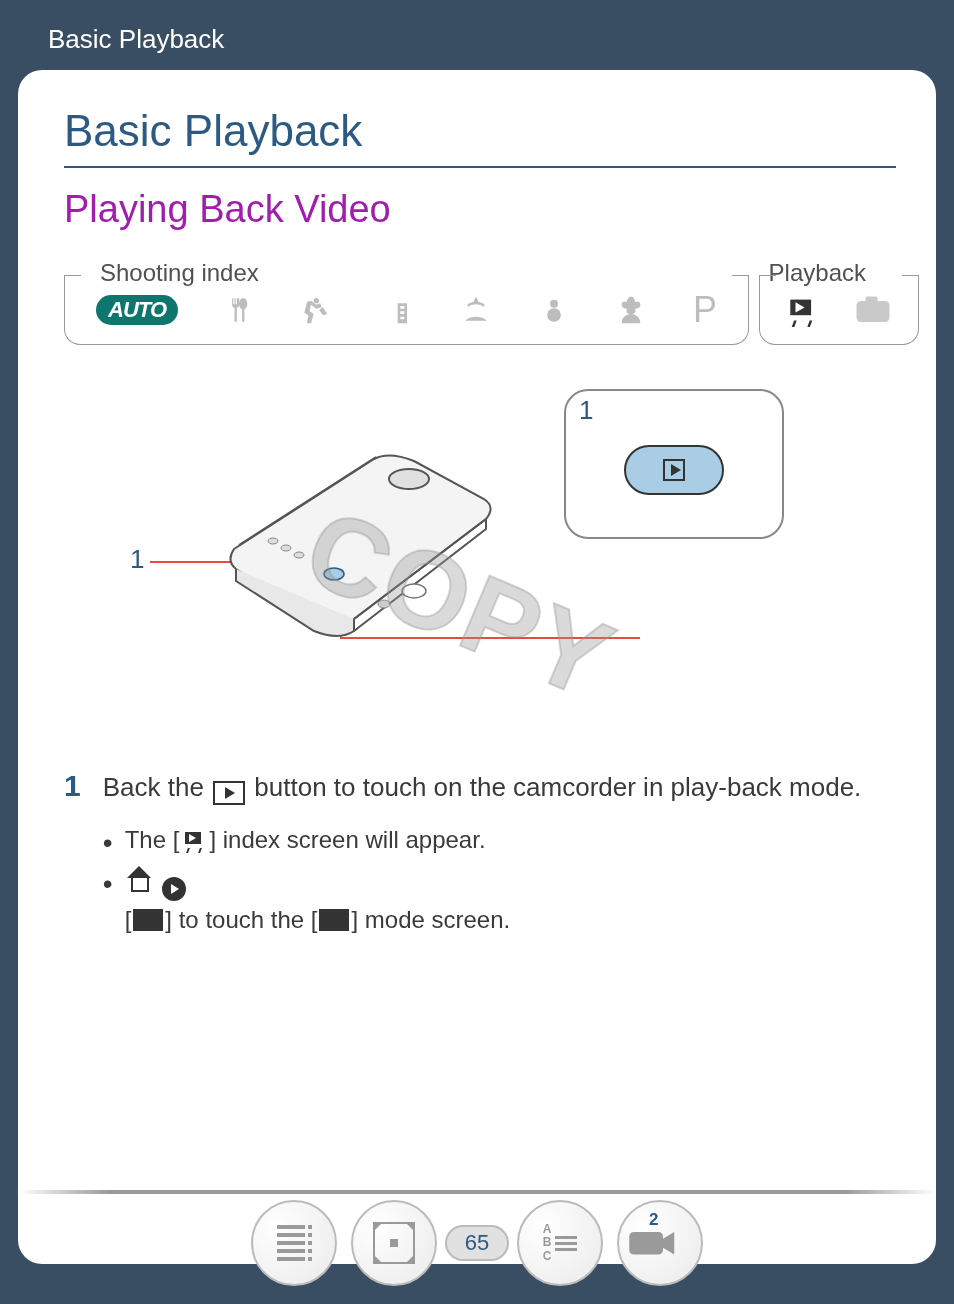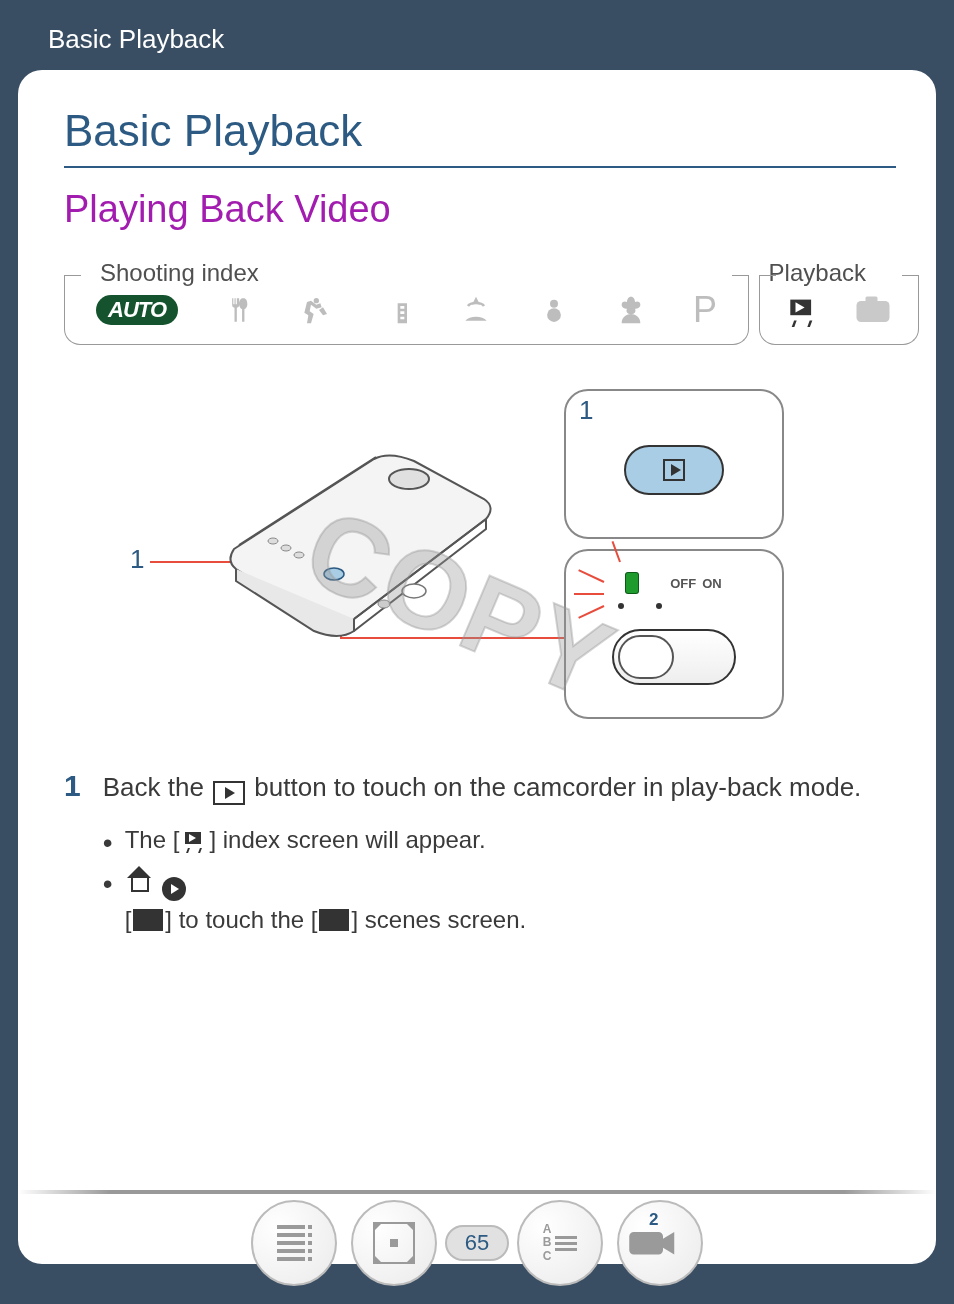--- a/index.html
+++ b/index.html
@@ -76,21 +76,21 @@
     width:16px;
     height:1px;
     background:#999;
   }
   .mode-box::before { left:0; }
   .mode-box::after { right:0; }
   .mode-shooting { left: 0; width: 685px; }
   .mode-playback { left: 695px; right: 0; width: 160px; }
   .mode-item { color: #bdbdbd; font-size: 30px; display:flex; align-items:center; justify-content:center; }
   .auto-pill {
-    background: #14532d;
+    background: #0f766e;
     color: #fff;
     border-radius: 999px;
     padding: 2px 12px;
     font-weight: 700;
     font-style: italic;
     font-size: 22px;
     letter-spacing: -1px;
   }
   .playback-active {
     color: #2c5a82;
@@ -425,54 +425,37 @@
       <ellipse cx="180" cy="185" rx="6" ry="4" fill="#ccc" stroke="#888"></ellipse>
     </svg>
 
     <div class="callout-box box1">
       <div class="play-pill">
           <span class="tri"></span>
         </div>
     </div>
     <span class="callout-num box1-num">1</span>
 
-    <div class="callout-box box2">
-      <div class="led-row">
-        <span class="led-green"></span>
-        <span style="width:20px;"></span>
-        <span>OFF</span>
-        <span>ON</span>
-      </div>
-      <div style="position:absolute; left:52px; top:52px; width:6px;height:6px; background:#333; border-radius:50%;"></div>
-      <div style="position:absolute; left:90px; top:52px; width:6px;height:6px; background:#333; border-radius:50%;"></div>
-      <div class="ray" style="left:10px; top:30px; width:28px; transform:rotate(25deg);"></div>
-      <div class="ray" style="left:8px; top:42px; width:30px;"></div>
-      <div class="ray" style="left:10px; top:54px; width:28px; transform:rotate(-25deg);"></div>
-      <div class="ray" style="left:32px; top:10px; width:22px; transform:rotate(70deg);"></div>
-      <div class="slider">
-        <div class="slider-knob"></div>
-      </div>
-    </div>
   </div>
 
   <div class="step">
     <div class="step-num">1</div>
     <div class="step-body">
       <span>Back the </span>
       <span class="inline-icon tri"></span>
       <span> button to touch on the camcorder in play-back mode.</span>
       <ul class="bullets">
         <li>
           <span>The [</span><span class="icon-vidplay"><span class="tri2"></span><span class="legs"></span></span><span>] index screen will appear.</span>
         </li>
         <li>
           <span class="icon-house"></span>
           <span class="icon-circ-arrow"></span>
           <br>
-          <span> [</span><span class="icon-dotted"></span><span>] to touch the [</span><span class="icon-dotted"></span><span>] scenes screen.</span>
+          <span> [</span><span class="icon-dotted"></span><span>] to touch the [</span><span class="icon-dotted"></span><span>] mode screen.</span>
         </li>
       </ul>
     </div>
   </div>
 
 </div>
 
 <div class="watermark">COPY</div>
 
 <div class="bottom-rule"></div>

